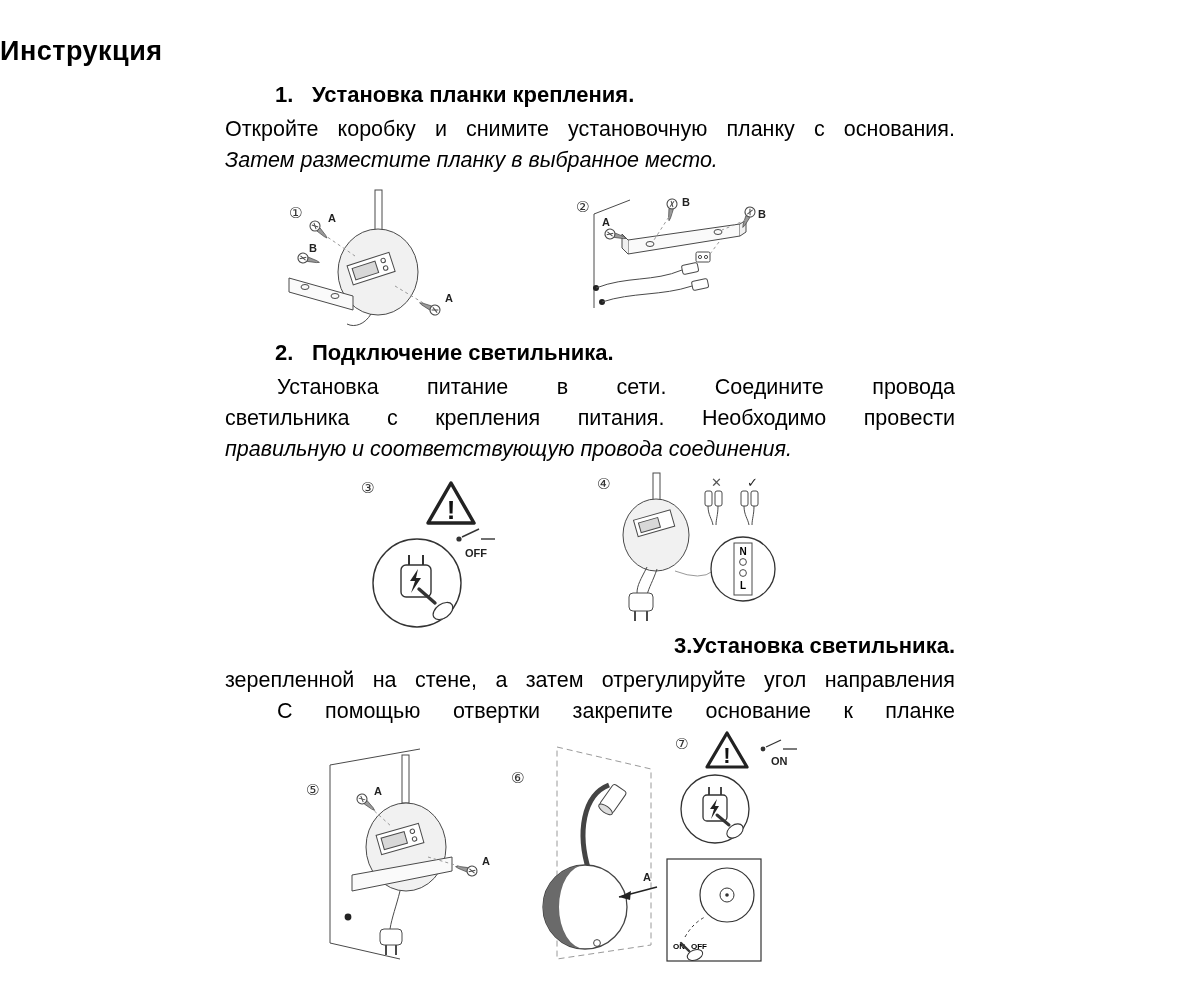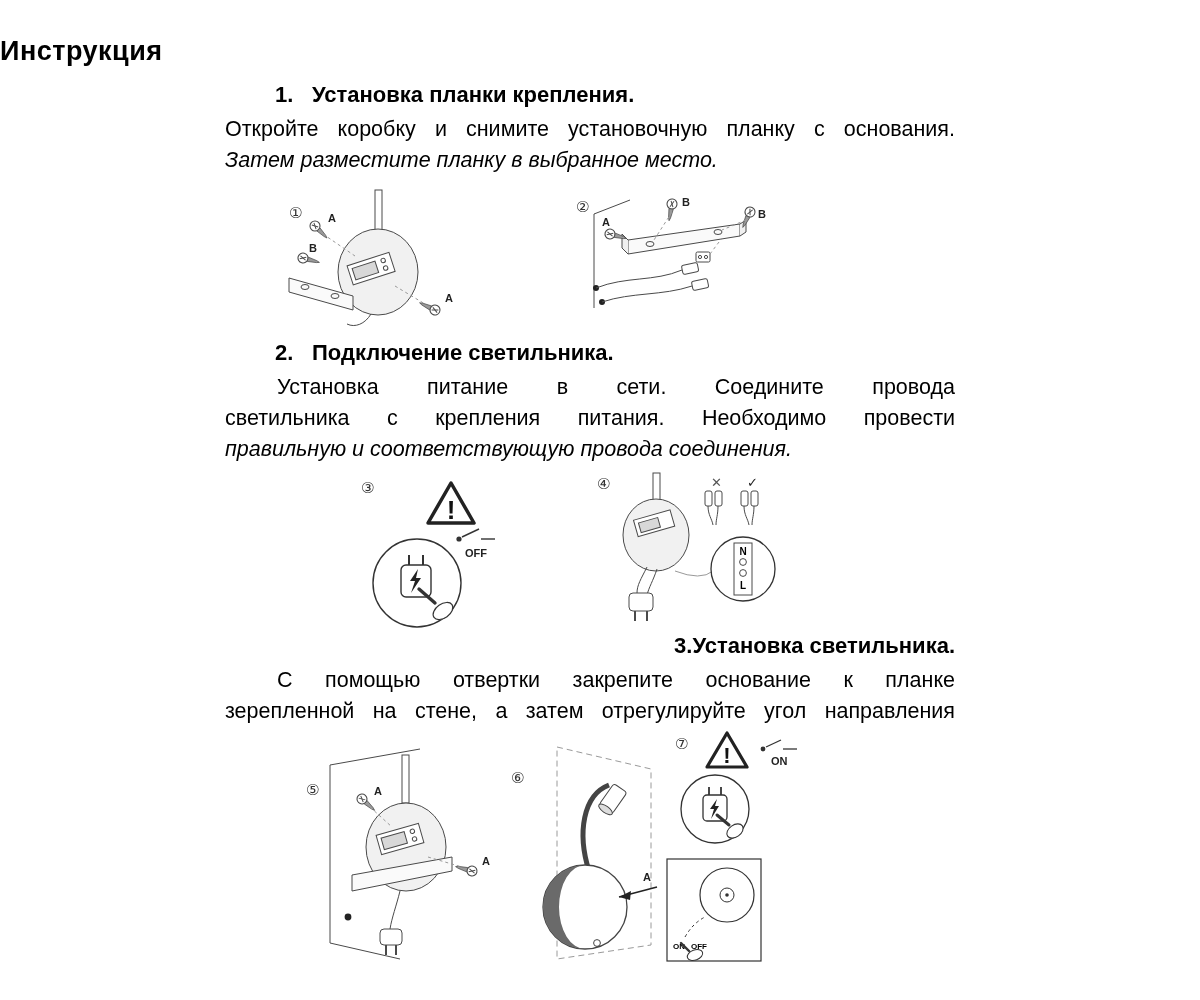--- a/index.html
+++ b/index.html
@@ -191,22 +191,22 @@
           <circle cx="148" cy="100" r="3.4" fill="none" stroke="#4a4a4a"></circle>
           <text x="148" y="116" text-anchor="middle" font-size="10" font-weight="bold">L</text>
         </g>
       </svg>
     </div>
 
     <h2 class="heading h3">
       <span class="num">3.</span><span>Установка светильника.</span>
     </h2>
     <div class="para">
+      <div class="pline">зерепленной на стене, а затем отрегулируйте угол направления</div>
       <div class="pline indent">С помощью отвертки закрепите основание к планке</div>
-      <div class="pline">зерепленной на стене, а затем отрегулируйте угол направления</div>
     </div>
 
     <div class="figrow row3">
 
       <svg class="fig" style="left:75px;top:14px" width="205" height="225">
         <text x="6" y="50" class="num-glyph">⑤</text>
         <polyline points="120,4 30,20 30,198 100,214" fill="none" stroke="#4a4a4a"></polyline>
         <rect x="102" y="10" width="7" height="48" fill="#fff" stroke="#4a4a4a"></rect>
         <ellipse cx="106" cy="102" rx="40" ry="44" fill="#f1f1f1" stroke="#4a4a4a"></ellipse>
         <g transform="rotate(-16 100 94)">

